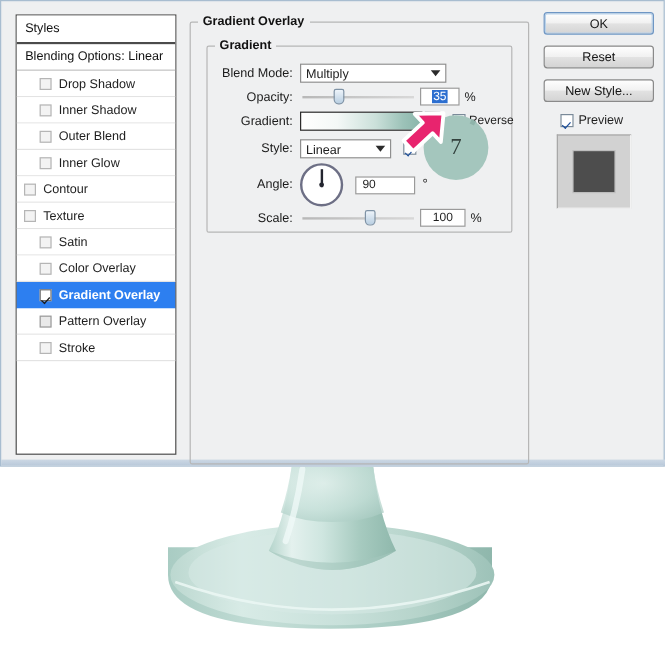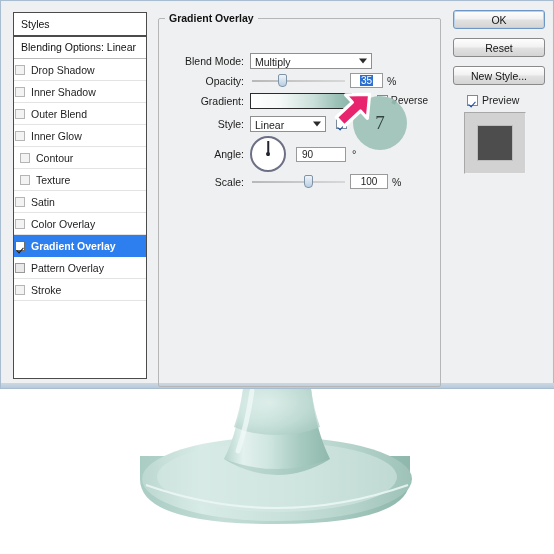--- a/index.html
+++ b/index.html
@@ -17,21 +17,21 @@
 
   
   #styles-panel{position:absolute;left:12px;top:11px;width:134px;height:367px;
           background:#ffffff;border:1px solid #4b4b4b;box-sizing:border-box;}
   .list-head{height:22px;line-height:22px;padding-left:7px;
           border-bottom:2px solid #4b4b4b;background:#ffffff;
           font-size:10.5px;color:#111;}
   .list-sub{height:21px;line-height:21px;padding-left:7px;
           border-bottom:1px solid #b9b9b9;background:#ffffff;
           font-size:10.5px;color:#111;}
-  .fx-row{height:21px;display:flex;align-items:center;padding-left:1px;
+  .fx-row{height:21px;display:flex;align-items:center;padding-left:19px;
           border-bottom:1px solid #e3e3e3;background:#ffffff;font-size:10.5px;}
   .fx-row.indent{padding-left:6px;}
   .fx-row.sel{background:#2d7ff0;color:#ffffff;font-weight:bold;border-bottom:1px solid #2d7ff0;}
   .cb{width:10px;height:10px;border:1px solid #9a9a9a;background:#e9e9e9;
       margin-right:6px;flex:none;position:relative;box-sizing:border-box;}
   .cb.light{background:#f3f3f3;border-color:#b5b5b5;}
   .cb.on{background:#ffffff;border-color:#6d6d6d;}
   .cb.on:after{content:"";position:absolute;left:2px;top:4px;width:3px;height:6px;
       border:solid #1b1b1b;border-width:0 1.6px 1.6px 0;transform:rotate(42deg);}
   .fx-label{white-space:nowrap;}
@@ -181,20 +181,23 @@
       <span class="fx-label">Stroke</span>
     </div>
   </div>
 
   <div id="main">
 
     <fieldset class="grp" id="grp-outer">
       <legend>Gradient Overlay</legend>
     </fieldset>
 
+    <fieldset class="grp" id="grp-inner">
+      <legend>Gradient</legend>
+    </fieldset>
 
     <div class="row" style="left:20px;top:44px;width:250px;">
       <span class="rlabel" style="width:66px;">Blend Mode:</span>
       <div class="combo" style="width:122px;margin-left:6px;">
         <span>Multiply</span>
         <span class="arr"></span>
       </div>
     </div>
 
     <div class="row" style="left:20px;top:64px;width:250px;">

